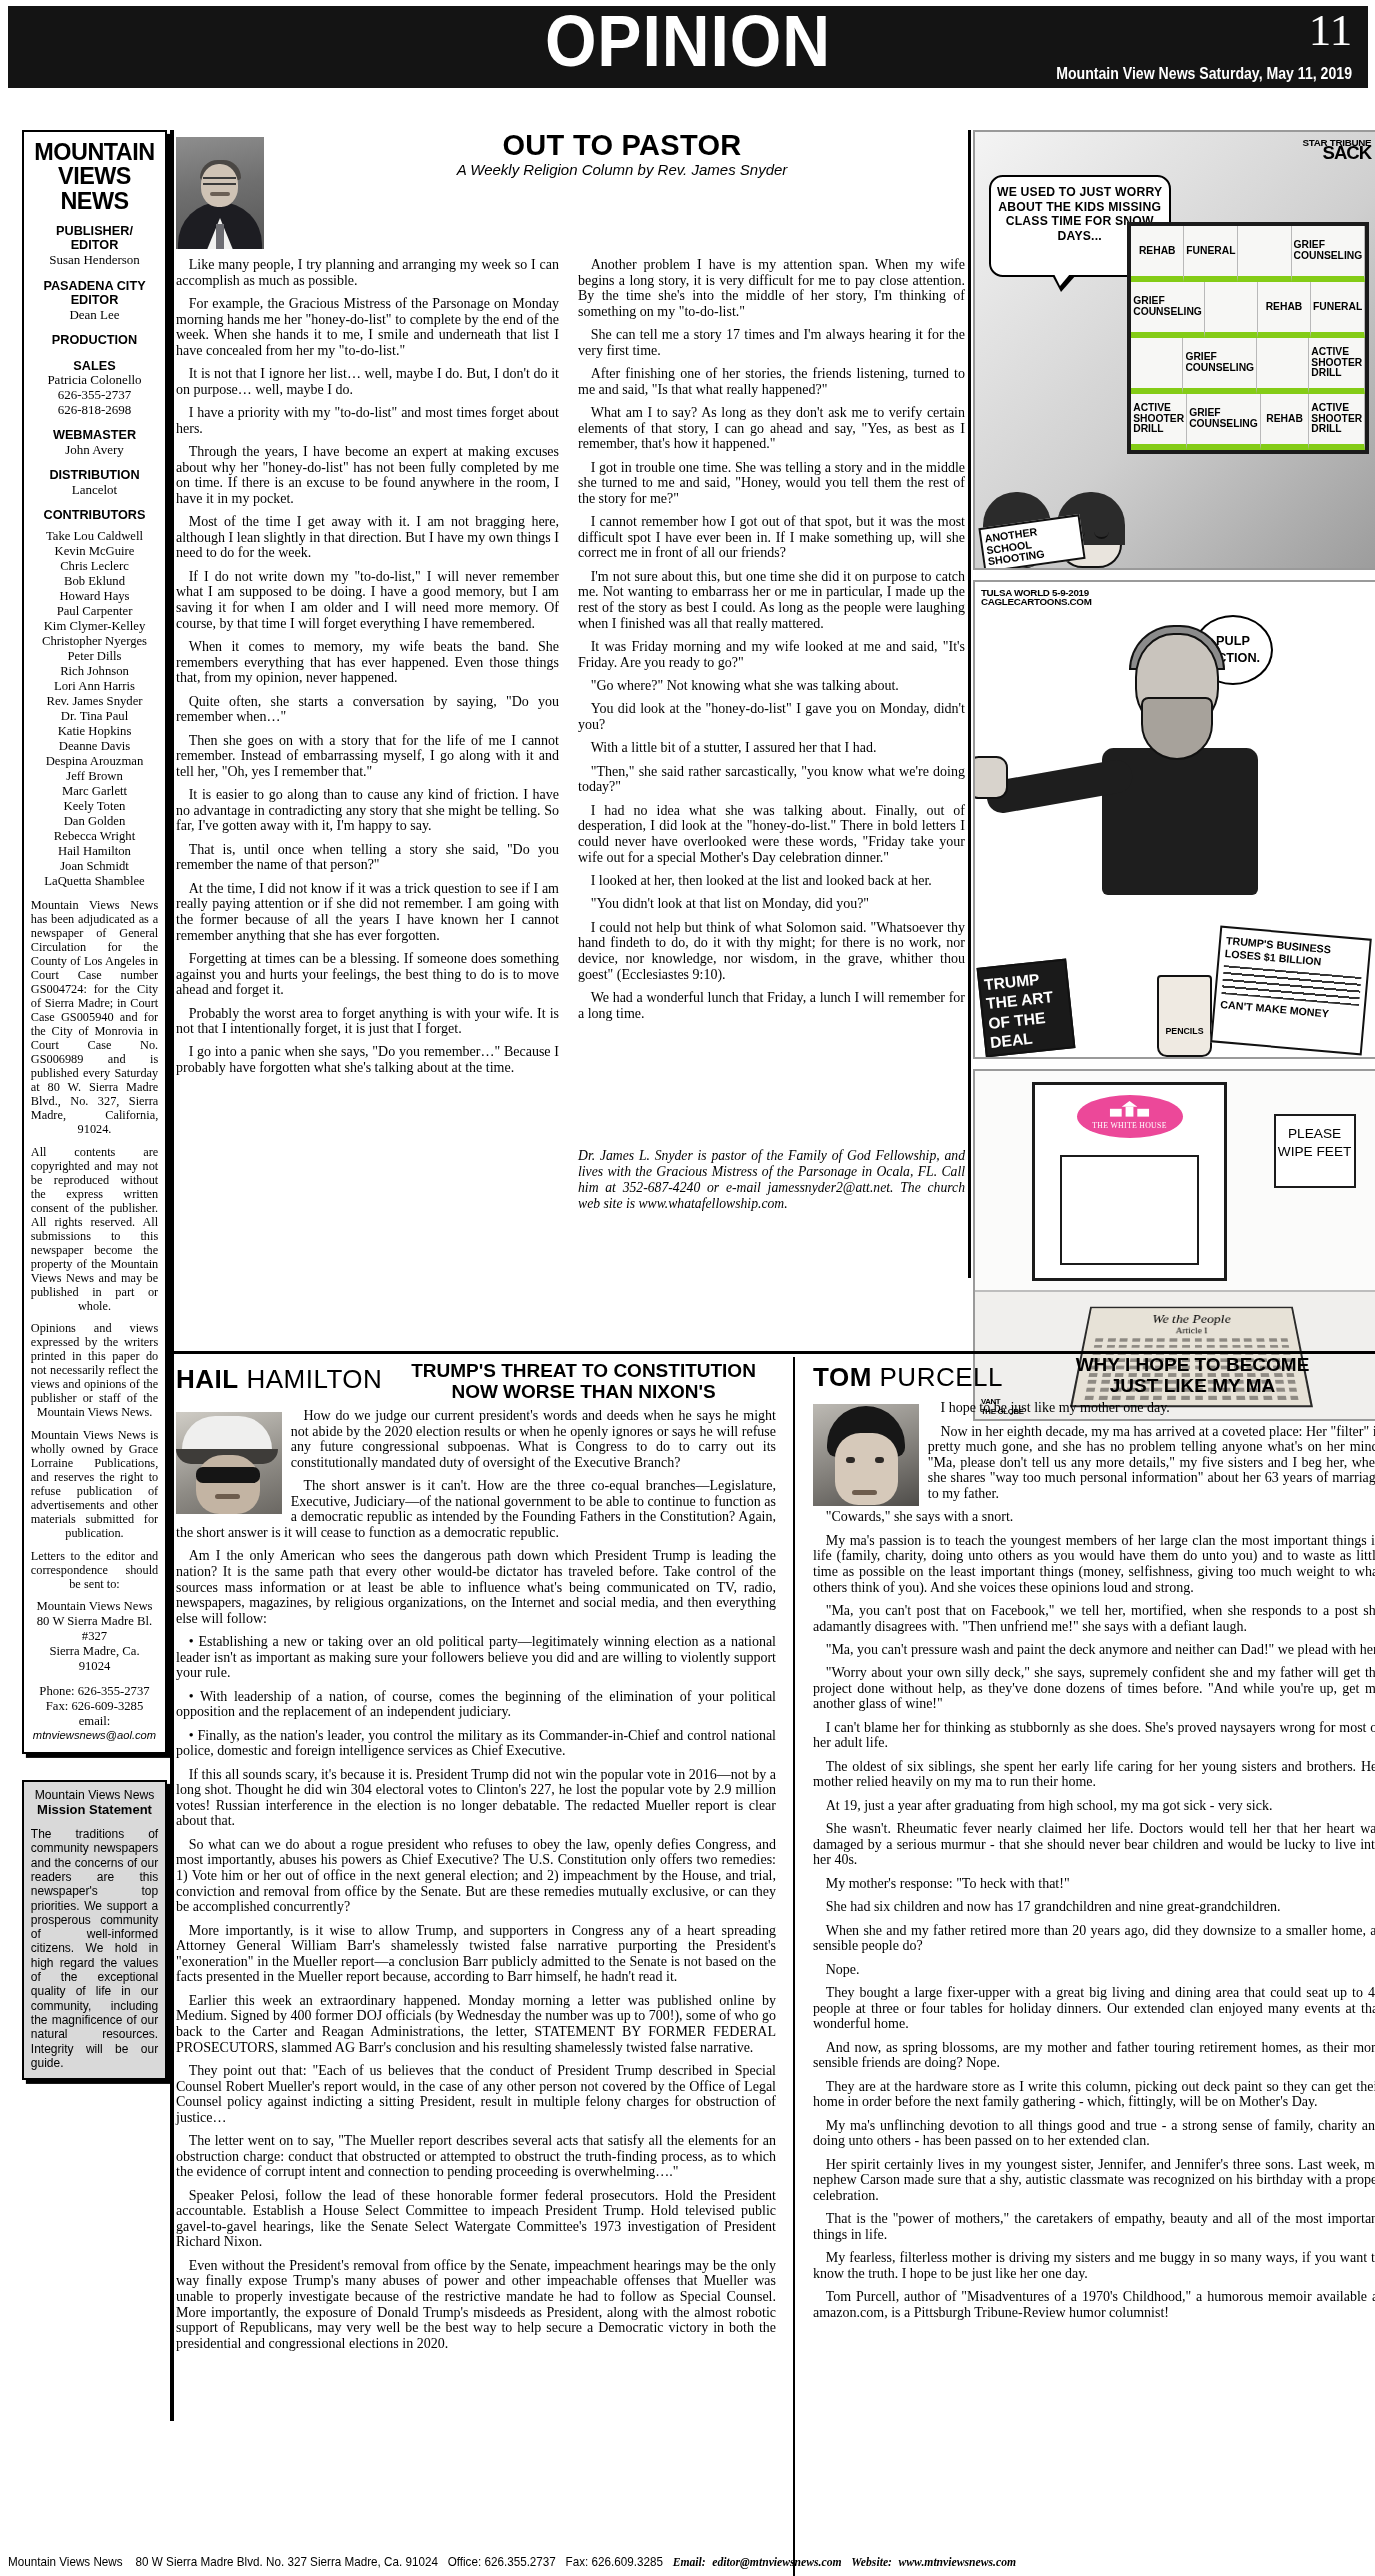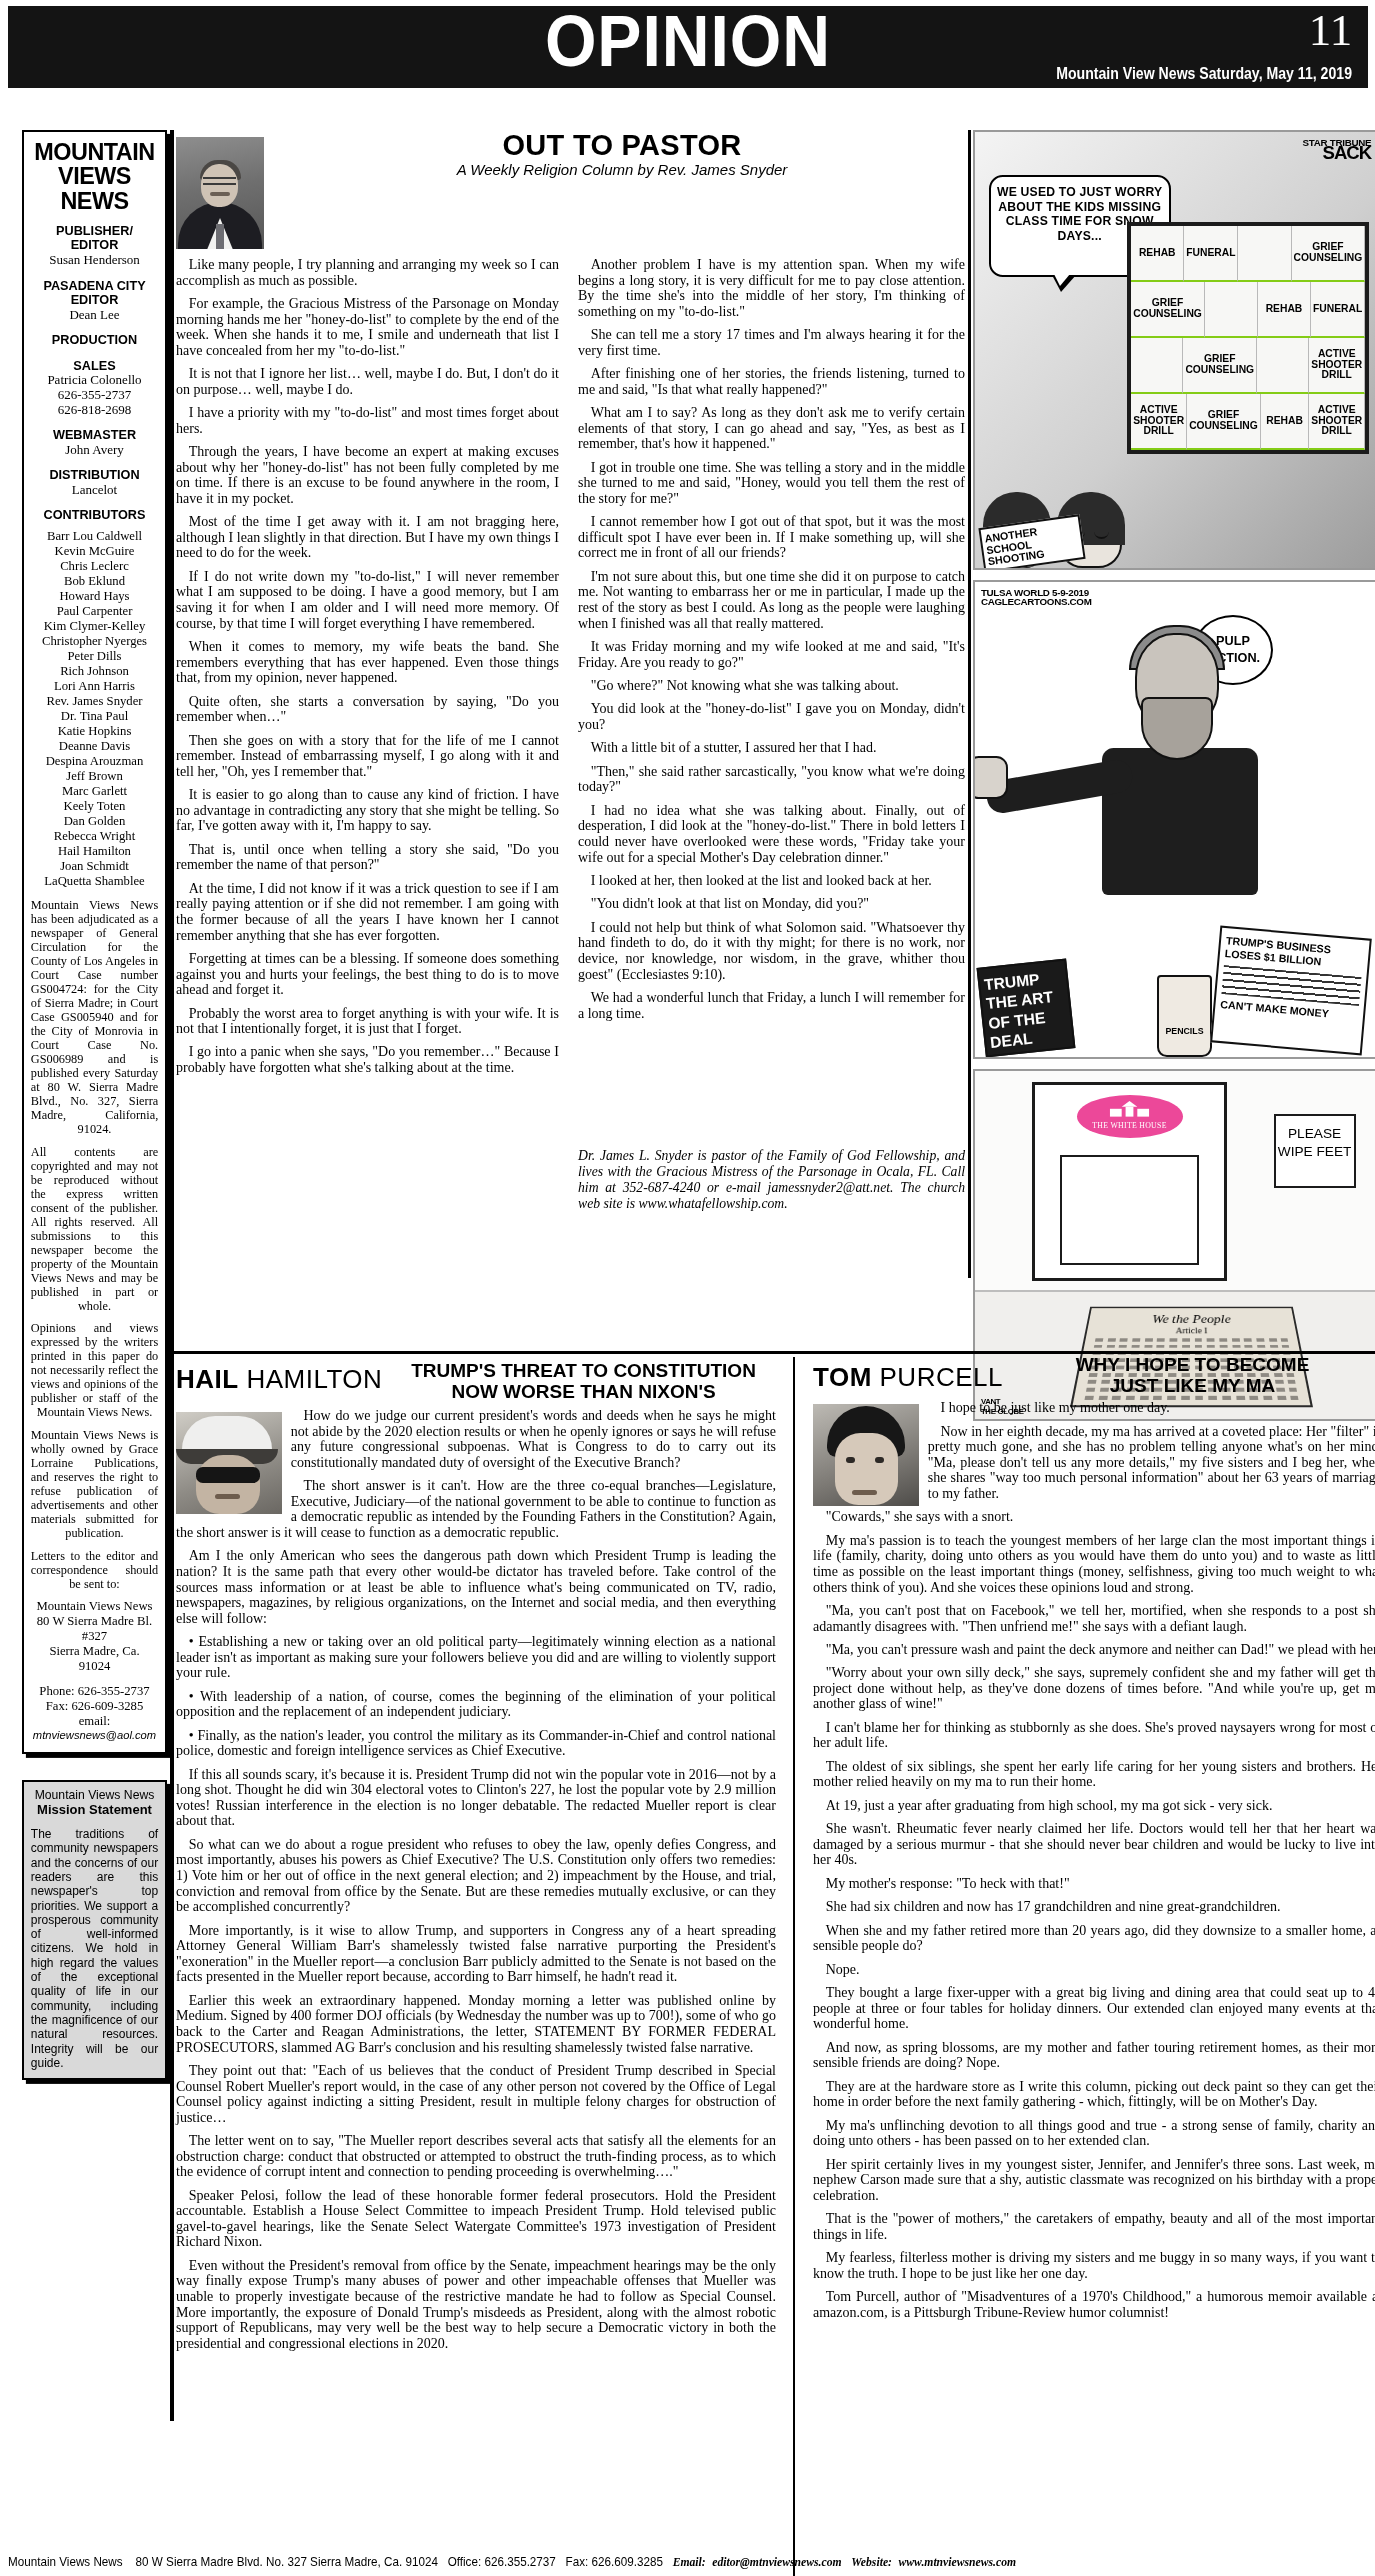--- a/index.html
+++ b/index.html
@@ -262,24 +262,24 @@
     content:""; position:absolute; left:63px; bottom:-10.7px; z-index:2;
     border-left:6.8px solid transparent; border-right:10.7px solid transparent;
     border-top:12.7px solid #fff;
   }
   .c1 .board {
     position:absolute; right:9.8px; top:90px; width:242px; height:232px;
     background:#f7f7f5; border:4.9px solid #1b1b1b;
   }
   .c1 .board .cellrow { display:flex; height:25%; }
   .c1 .board .cell {
-    flex:1; border-right:1px solid #b9b9b9; border-bottom:2px solid #84cc16;
+    flex:1; border-right:1px solid #b9b9b9; border-bottom:6px solid #84cc16;
     font-family:"Liberation Sans", sans-serif; font-weight:bold;
     font-size:10.3px; line-height:10.7px; padding:2.9px 2px;
-    text-align:center; display:flex; align-items:center; justify-content:center;
+    display:flex; align-items:center; justify-content:center;
   }
   .c1 .kid {
     position:absolute; bottom:0; width:70px; height:84px;
   }
   .c1 .kid .face {
     position:absolute; left:0; bottom:0; width:63px; height:74px;
     background:#e9e4dd; border:2.9px solid #111;
     border-radius:29px 29px 23.4px 23.4px;
   }
   .c1 .kid .hairc {
@@ -490,21 +490,21 @@
         <div class="sb-n">Patricia Colonello<br>626-355-2737<br>626-818-2698</div>
 
         <div class="sb-h">WEBMASTER</div>
         <div class="sb-n">John Avery</div>
 
         <div class="sb-h">DISTRIBUTION</div>
         <div class="sb-n">Lancelot</div>
 
         <div class="sb-h">CONTRIBUTORS</div>
         <div class="sb-contrib-list" id="contrib-list">
-            <div>Barr Lou Caldwell</div>
+            <div>Take Lou Caldwell</div>
             <div>Kevin McGuire</div>
             <div>Chris Leclerc</div>
             <div>Bob Eklund</div>
             <div>Howard Hays</div>
             <div>Paul Carpenter</div>
             <div>Kim Clymer-Kelley</div>
             <div>Christopher  Nyerges</div>
             <div>Peter Dills</div>
             <div>Rich Johnson</div>
             <div>Lori Ann Harris</div>

